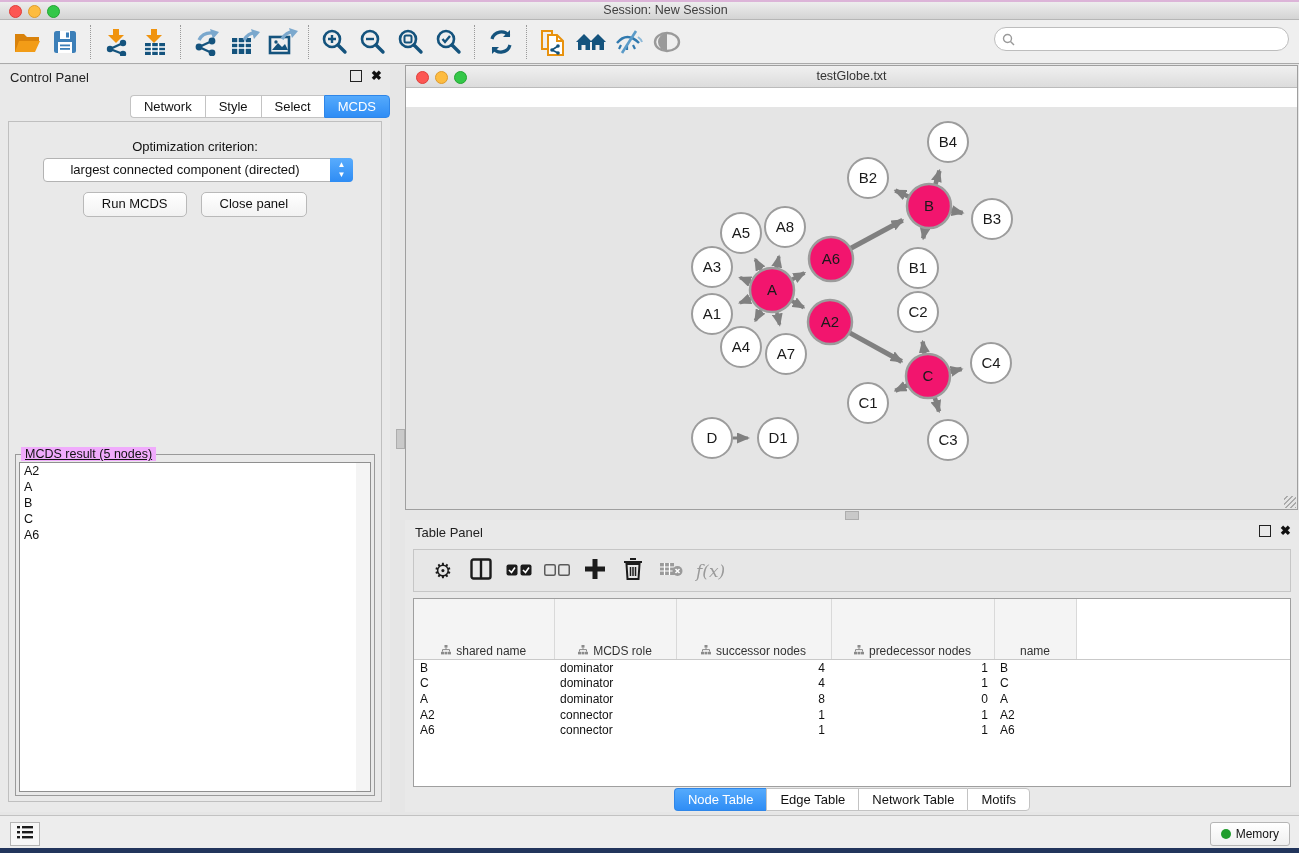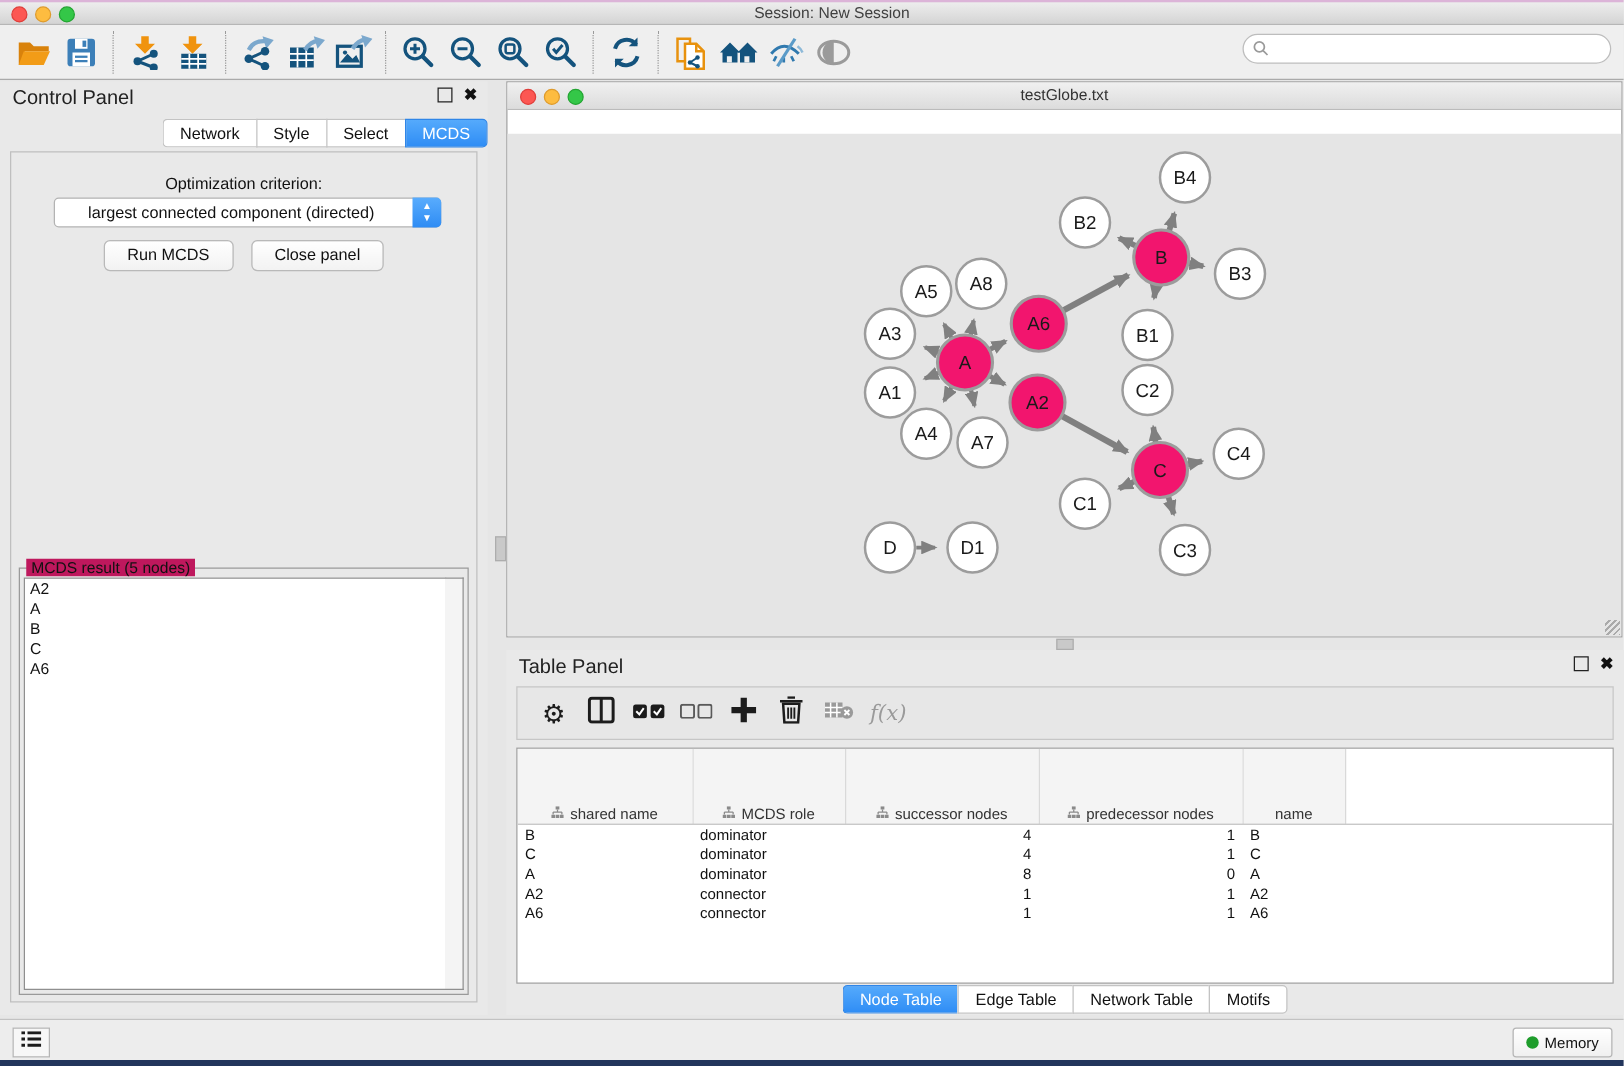--- a/index.html
+++ b/index.html
@@ -15,39 +15,39 @@
   .toolbar{position:absolute;left:0;top:20px;width:100%;height:43px;background:#efefef;border-bottom:1px solid #aaa;display:flex;align-items:center;}
   .tb-btn{width:34px;height:34px;display:flex;align-items:center;justify-content:center;margin:0 2px;}
   .tb-sep{width:1px;height:34px;margin:0 6px;border-left:1px dotted #9a9a9a;}
   .tb-btn svg{display:block;}
   .search-wrap{position:absolute;right:10px;top:7px;}
   .search-input{width:295px;height:24px;border:1px solid #bdbdbd;border-radius:12px;background:#fff;padding:0 8px 0 26px;font-size:12px;box-sizing:border-box;outline:none;}
   .search-mag{position:absolute;left:8px;top:5px;}
   
   .control-panel{position:absolute;left:0;top:65px;width:390px;height:747px;background:#e9e9e9;}
   .panel-head{position:absolute;left:0;top:0;width:100%;height:26px;}
-  .panel-title{position:absolute;left:10px;top:5px;font-size:16px;color:#222;}
+  .panel-title{position:absolute;left:10px;top:5px;font-size:13px;color:#222;}
   .panel-ctls{position:absolute;right:8px;top:5px;display:flex;gap:9px;align-items:center;}
   .float-box{width:10px;height:10px;border:1.5px solid #222;display:inline-block;}
   .close-x{font-size:13px;font-weight:bold;color:#111;line-height:12px;}
   .cp-tabs{position:absolute;left:0;top:30px;width:100%;display:flex;justify-content:flex-end;}
   .tab-seg{height:21px;line-height:21px;padding:0 13px;font-size:13px;background:#fff;border:1px solid #c3c3c3;border-right:none;color:#111;}
   .tab-seg:first-child{border-radius:4px 0 0 4px;}
   .tab-seg:last-child{border-right:1px solid #c3c3c3;border-radius:0 4px 4px 0;}
   .tab-seg.active{background:linear-gradient(#55aafc,#2f8df5);border-color:#2f86e8;color:#fff;}
   .cp-body{position:absolute;left:8px;top:56px;width:372px;height:679px;border:1px solid #bfbfbf;background:#e9e9e9;}
   .opt-label{position:absolute;left:0;top:17px;width:100%;text-align:center;font-size:13px;color:#111;}
   .combo{position:absolute;left:34px;top:36px;width:310px;height:24px;background:#fff;border:1px solid #b3b3b3;border-radius:4px;box-sizing:border-box;padding-left:37px;}
   .combo-text{position:absolute;left:0;right:26px;top:0;bottom:0;text-align:center;font-size:13px;line-height:22px;color:#111;overflow:hidden;white-space:nowrap;}
   .combo-step{position:absolute;right:-1px;top:-1px;width:23px;height:24px;background:linear-gradient(#59acfd,#2e8cf4);border-radius:0 4px 4px 0;color:#fff;}
   .combo-step span{position:absolute;left:0;width:100%;text-align:center;font-size:8px;line-height:8px;}
   .btn-row{position:absolute;left:0;top:70px;width:100%;display:flex;justify-content:center;gap:14px;}
   .mac-btn{height:23px;line-height:21px;padding:0 18px;background:linear-gradient(#fff,#f2f2f2);border:1px solid #b9b9b9;border-radius:5px;font-size:13px;color:#111;}
   .result-group{position:absolute;left:6px;top:332px;width:358px;height:340px;border:1px solid #9a9a9a;}
-  .result-legend{position:absolute;left:5px;top:-8px;background:#be185d;padding:0 4px;font-size:12.5px;color:#111;}
+  .result-legend{position:absolute;left:5px;top:-8px;background:#f0abfc;padding:0 4px;font-size:12.5px;color:#111;text-decoration:underline;}
   .result-list{position:absolute;left:3px;top:7px;right:17px;bottom:3px;background:#fff;border:1px solid #8f8f8f;overflow:hidden;}
   .result-scroll{position:absolute;right:3px;top:7px;width:14px;bottom:3px;background:#f4f4f4;border:1px solid #8f8f8f;border-left:none;}
   .result-item{font-size:12.5px;line-height:16px;padding-left:4px;color:#111;}
   
   .net-window{position:absolute;left:405px;top:65px;width:893px;height:445px;background:#fff;border:1px solid #9f9f9f;box-sizing:border-box;}
   .net-titlebar{position:absolute;left:0;top:0;width:100%;height:21px;background:linear-gradient(#f0f0f0,#dcdcdc);border-bottom:1px solid #bbb;text-align:center;font-size:12.5px;line-height:21px;color:#333;}
   .net-tl{position:absolute;top:5px;width:11px;height:11px;border-radius:50%;}
   .net-canvas{position:absolute;left:0;top:21px;right:0;bottom:0;background:#e5e5e5;overflow:hidden;margin-top:20px;}
   .resize-grip{position:absolute;right:1px;bottom:1px;width:12px;height:12px;background:repeating-linear-gradient(135deg,transparent 0 2px,#aaa 2px 3.5px);}
   .vscroll-thumb{position:absolute;left:396px;top:429px;width:7px;height:18px;background:#c9c9c9;border:1px solid #adadad;}

